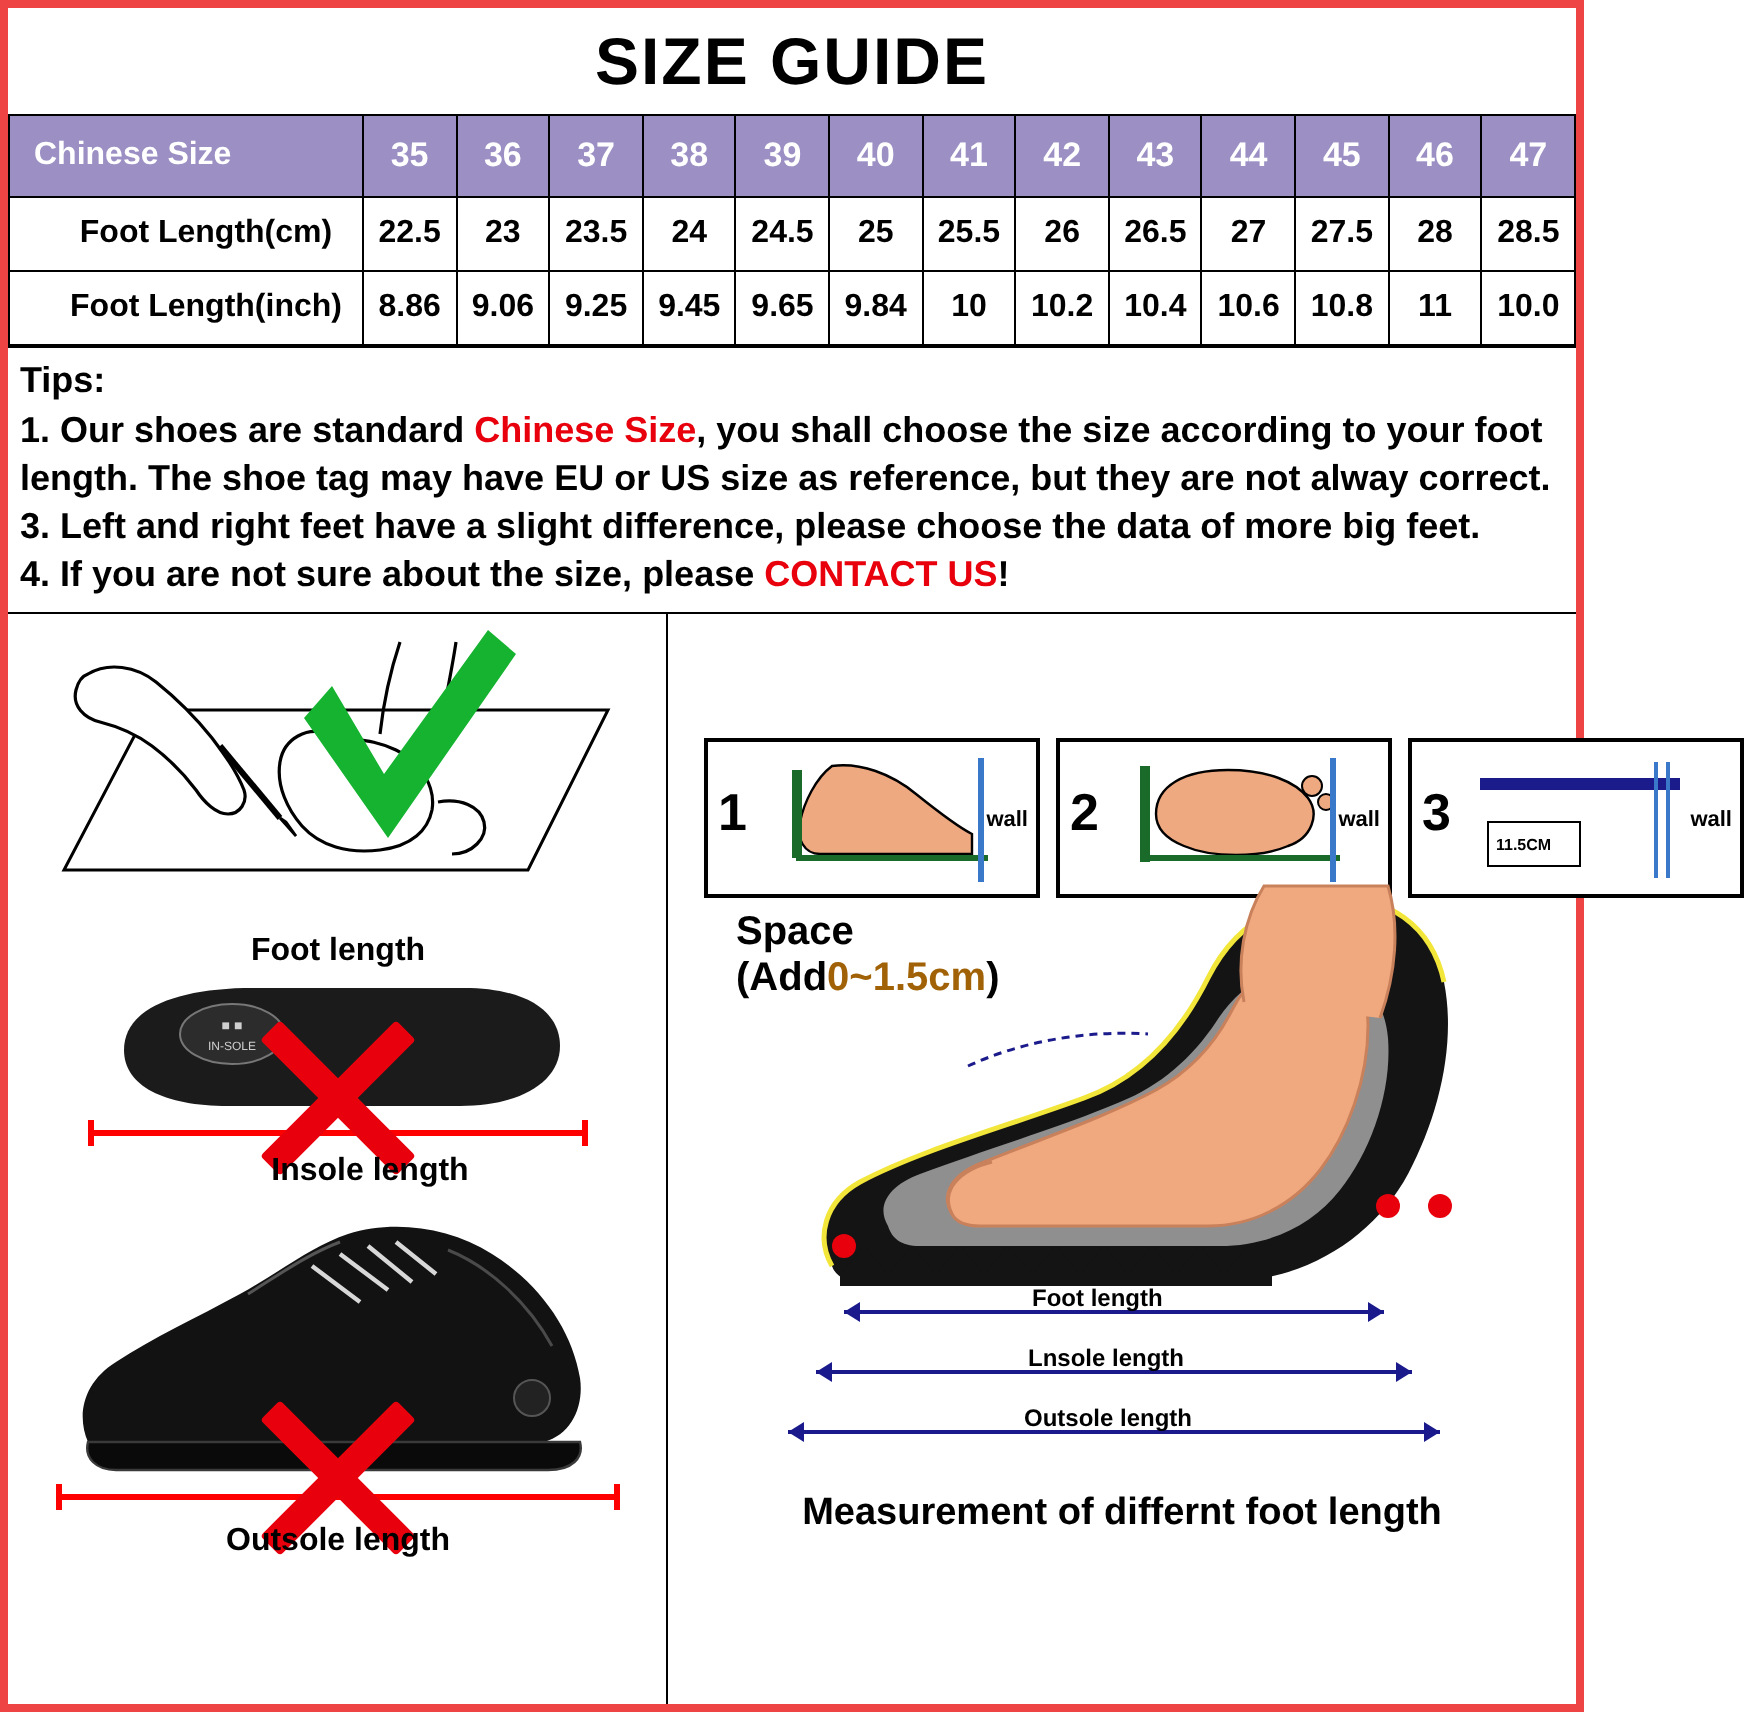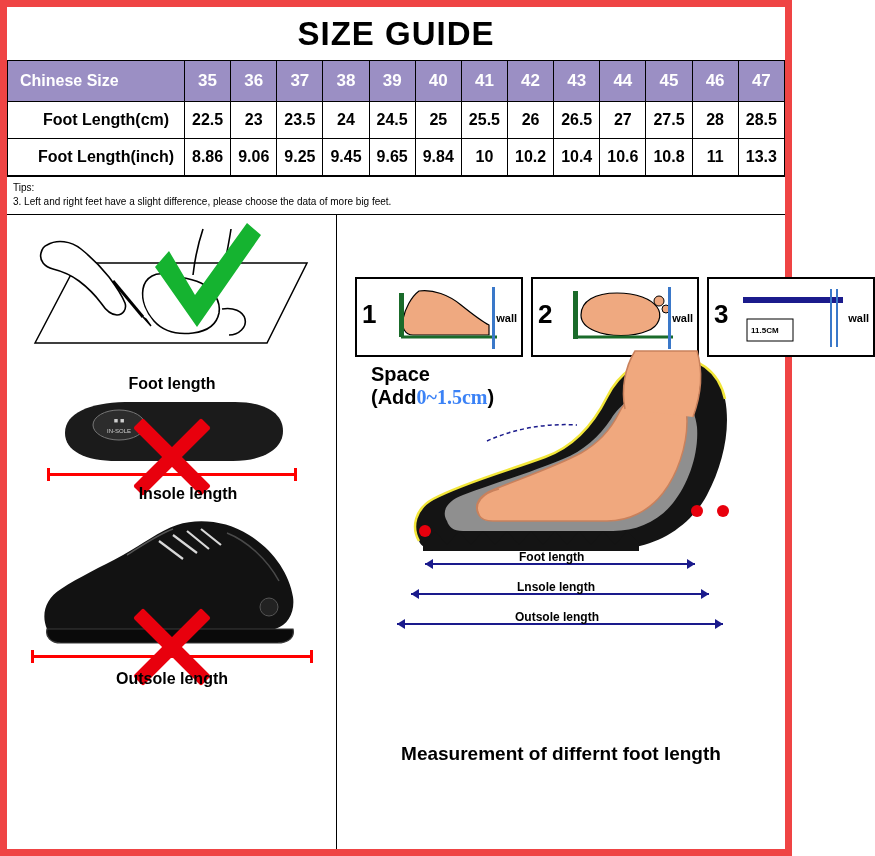--- a/index.html
+++ b/index.html
@@ -12,21 +12,21 @@
     height: 856px;
     font-family: "Liberation Sans", sans-serif;
     color: #000;
     overflow: hidden;
   }
   .page {
     width: 792px;
     height: 856px;
     position: relative;
     box-sizing: border-box;
-    border: 7px solid #ef4444;
+    border: 4px solid #ef4444;
     display: flex;
     flex-direction: column;
   }
   
   .title {
     text-align: center;
     font-size: 33px;
     font-weight: bold;
     letter-spacing: 1px;
     padding: 9px 0 8px 0;
@@ -61,22 +61,22 @@
   table.size-table tr.head th.label {
     text-align: left;
     padding-left: 12px;
     font-size: 16px;
   }
   
   .tips {
     border-top: 1px solid #000;
     border-bottom: 1px solid #000;
     padding: 4px 6px 6px 6px;
-    font-size: 10px;
-    font-weight: normal;
+    font-size: 18px;
+    font-weight: bold;
     line-height: 1.35;
   }
   .tips .hl-red { color: #e8000d; }
   .tips p { margin: 0; }
   
   .illustrations {
     flex: 1;
     display: flex;
     position: relative;
   }
@@ -194,21 +194,21 @@
     border-top: 5px solid transparent;
     border-bottom: 5px solid transparent;
   }
   .arrow-line:before { left: 0; border-right: 8px solid #1a1a8c; }
   .arrow-line:after { right: 0; border-left: 8px solid #1a1a8c; }
   .space-label {
     position: absolute;
     font-size: 20px;
     font-weight: bold;
   }
-  .space-label .red { color: #3b82f6; font-family: Liberation Serif, serif; }
+  .space-label .red { color: #a16207; }
 </style>
 </head>
 <body>
 
 <div class="page">
 
   <div class="title">SIZE GUIDE</div>
 
   <table class="size-table">
     <tbody>
@@ -251,28 +251,30 @@
       <td>9.25</td>
       <td>9.45</td>
       <td>9.65</td>
       <td>9.84</td>
       <td>10</td>
       <td>10.2</td>
       <td>10.4</td>
       <td>10.6</td>
       <td>10.8</td>
       <td>11</td>
-      <td>13.3</td>
+      <td>10.0</td>
     </tr>
   </tbody>
     </table>
 
   <div class="tips">
     <p>Tips:</p>
+    <p><span>1. Our shoes are standard </span><span class="hl-red">Chinese Size</span><span>, you shall choose the size according to your foot length. The shoe tag may have EU or US size as reference, but they are not alway correct.</span></p>
     <p>3. Left and right feet have a slight difference, please choose the data of more big feet.</p>
+    <p><span>4. If you are not sure about the size, please </span><span class="hl-red">CONTACT US</span><span>!</span></p>
   </div>
 
   <div class="illustrations">
 
     <div class="left-col">
 
       <div class="fig" style="left:10px; top:8px; width:310px; height:150px;">
         <svg width="310" height="150" viewBox="0 0 310 150">
 
           <polygon points="18,120 60,40 290,40 250,120" fill="#ffffff" stroke="#000" stroke-width="1.5"></polygon>

